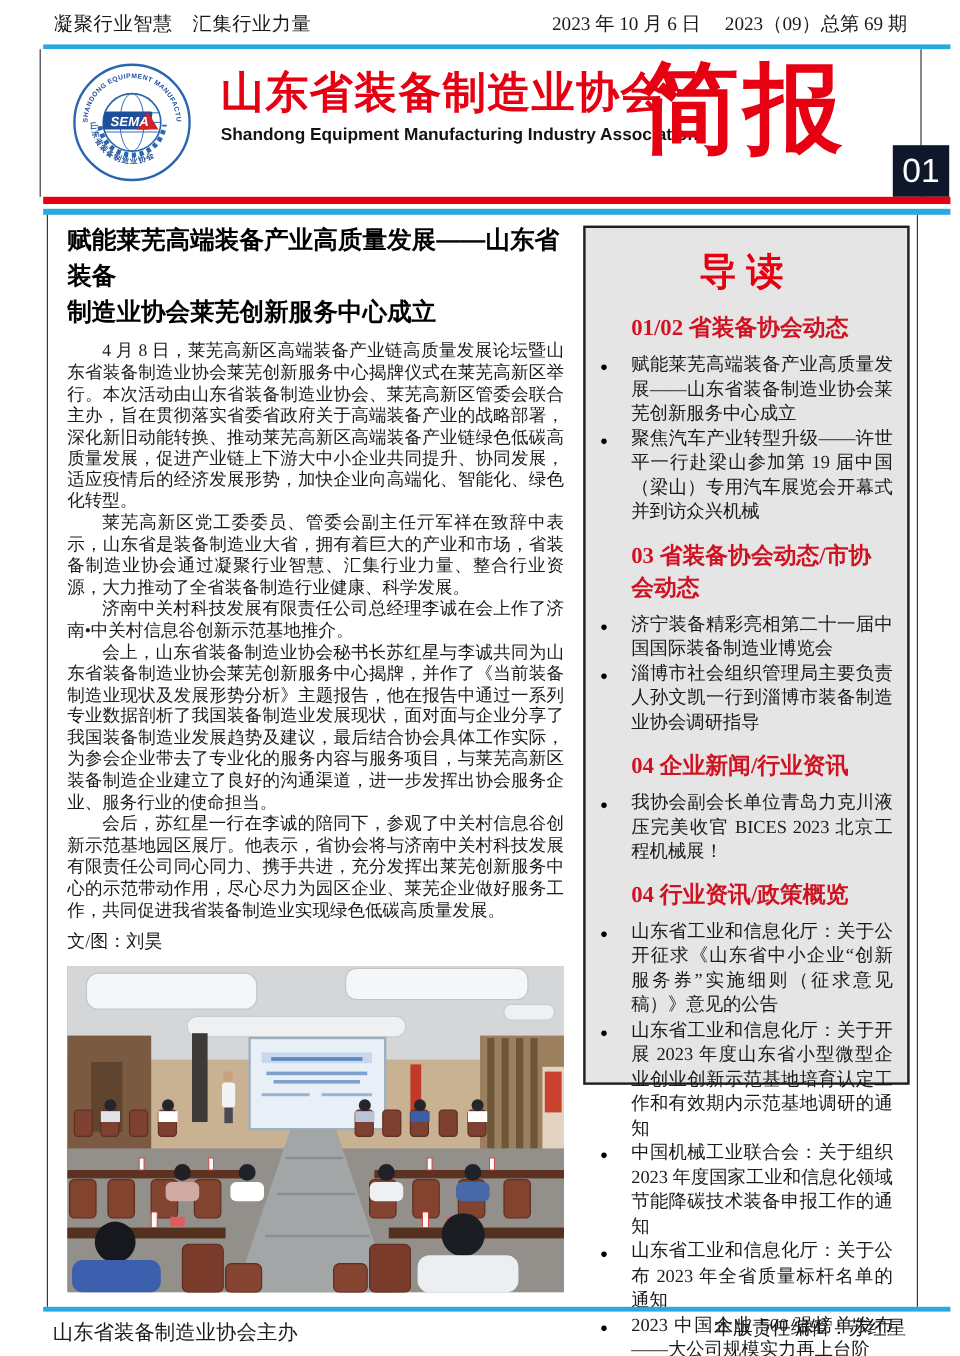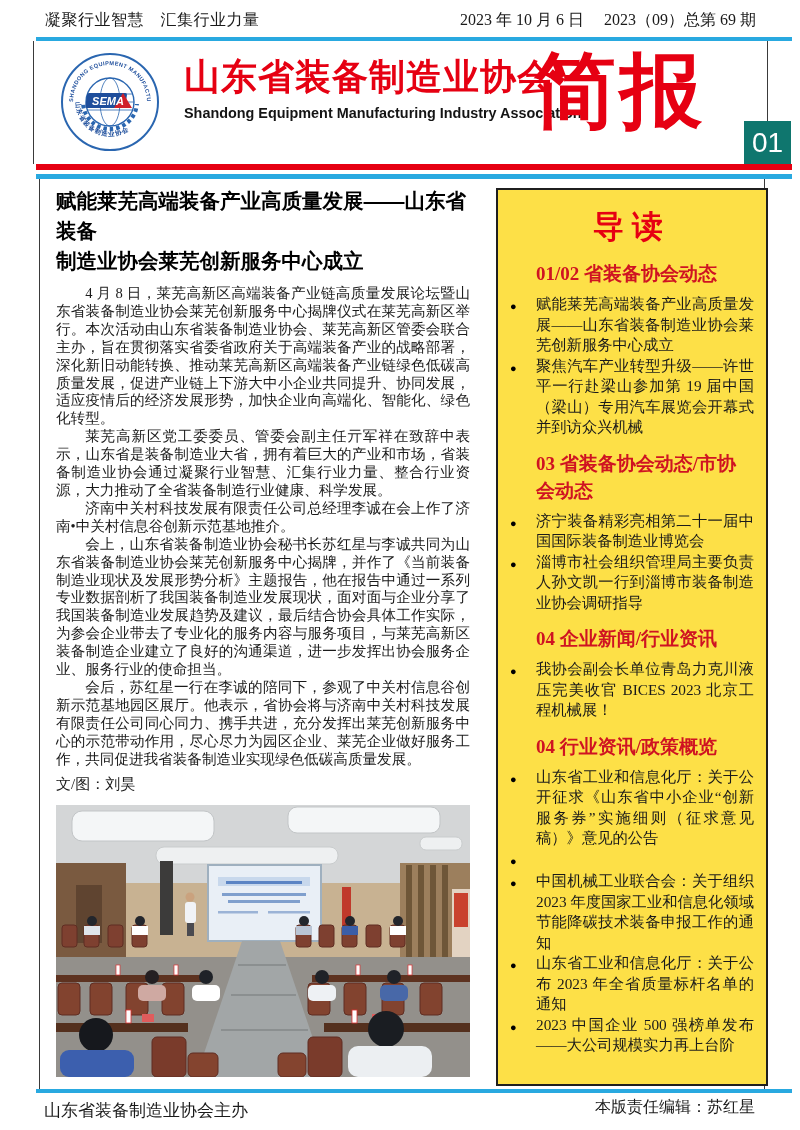--- a/index.html
+++ b/index.html
@@ -15,39 +15,39 @@
   
   .masthead{position:absolute;left:33px;top:41px;width:733px;height:123px;background:#fff;
     border-left:1px solid #3a3a3a;border-right:1px solid #3a3a3a;}
   .logo{position:absolute;left:26px;top:11px;width:100px;height:100px;}
   .mast-titles{position:absolute;left:150px;top:16px;width:350px;}
   .org-cn{font-size:36px;font-weight:bold;color:#e60012;letter-spacing:1px;line-height:1.15;white-space:nowrap;}
   .org-en{font-size:14.4px;font-weight:600;color:#141414;margin-top:7px;white-space:nowrap;
     font-family:"Liberation Sans","DejaVu Sans",sans-serif;}
   .jianbao{position:absolute;left:500px;top:-12px;font-size:82px;font-weight:900;color:#e60012;
     letter-spacing:4px;line-height:1.5;font-family:"Liberation Sans","DejaVu Sans",sans-serif;text-align:right;}
-  .pagenum{position:absolute;left:744px;top:121px;width:47px;height:43px;background:#0f766e;
+  .pagenum{position:absolute;left:744px;top:121px;width:47px;height:43px;background:#0f172a;
     color:#fff;font-size:28px;display:flex;align-items:center;justify-content:center;
     font-family:"Liberation Sans","DejaVu Sans",sans-serif;}
   .bar-red{position:absolute;left:36px;top:164px;width:756px;height:6px;background:#e60012;}
   .bar-blue{position:absolute;left:36px;top:174px;width:756px;height:5px;background:#29a9e0;}
   
   .content-frame{position:absolute;left:39px;top:179px;width:724px;height:910px;
     border-left:1px solid #3a3a3a;border-right:1px solid #3a3a3a;pointer-events:none;}
   
   .article{position:absolute;left:56px;top:186px;width:414px;}
   .art-title{text-align:left;font-weight:bold;font-size:20.5px;line-height:30px;color:#000;
     font-family:"Liberation Sans","DejaVu Sans",sans-serif;}
   .art-body{margin-top:9px;}
   .art-body p{margin:0;font-size:14.6px;line-height:17.9px;text-align:justify;text-indent:2em;}
   .byline{text-align:left;font-size:15px;margin-top:7px;padding-right:2px;}
   .photo{margin-top:11px;width:414px;height:272px;display:block;}
   
-  .sidebar{position:absolute;left:496px;top:188px;width:272px;height:898px;border:2px solid #1f1f1f;
-    box-sizing:border-box;padding:4px 12px 0 12px;background:#fde047;}
+  .sidebar{position:absolute;left:486px;top:188px;width:272px;height:716px;border:2px solid #1f1f1f;
+    box-sizing:border-box;padding:4px 12px 0 12px;background:#e5e5e5;}
   .daodu{text-align:center;color:#e60012;font-weight:900;font-size:31px;letter-spacing:8px;
     margin:12px 0 4px 0;font-family:"Liberation Sans","DejaVu Sans",sans-serif;}
   .sec-h{color:#cf1322;font-weight:bold;font-size:19px;line-height:27px;margin:12px 0 7px 26px;}
   .si{display:flex;font-size:15.3px;line-height:20.5px;text-align:justify;}
   .si .bullet{flex:none;width:26px;font-size:11px;line-height:20.5px;padding-top:2px;color:#000;}
   .si .si-t{flex:1;}
   
   .rule-bottom{position:absolute;left:36px;top:1089px;width:756px;height:4px;background:#29a9e0;}
   .footer-left{position:absolute;left:44px;top:1099px;font-size:17px;}
   .footer-right{position:absolute;right:45px;top:1097px;font-size:16px;}
@@ -251,20 +251,21 @@
     <span class="si-t">我协会副会长单位青岛力克川液压完美收官 BICES 2023 北京工程机械展！</span>
   </div>
 
   <div class="sec-h">04 行业资讯/政策概览</div>
   <div class="si">
     <span class="bullet">●</span>
     <span class="si-t">山东省工业和信息化厅：关于公开征求《山东省中小企业“创新服务券”实施细则（征求意见稿）》意见的公告</span>
   </div>
   <div class="si">
     <span class="bullet">●</span>
+    <span class="si-t">山东省工业和信息化厅：关于开展 2023 年度山东省小型微型企业创业创新示范基地培育认定工作和有效期内示范基地调研的通知</span>
   </div>
   <div class="si">
     <span class="bullet">●</span>
     <span class="si-t">中国机械工业联合会：关于组织 2023 年度国家工业和信息化领域节能降碳技术装备申报工作的通知</span>
   </div>
   <div class="si">
     <span class="bullet">●</span>
     <span class="si-t">山东省工业和信息化厅：关于公布 2023 年全省质量标杆名单的通知</span>
   </div>
   <div class="si">

